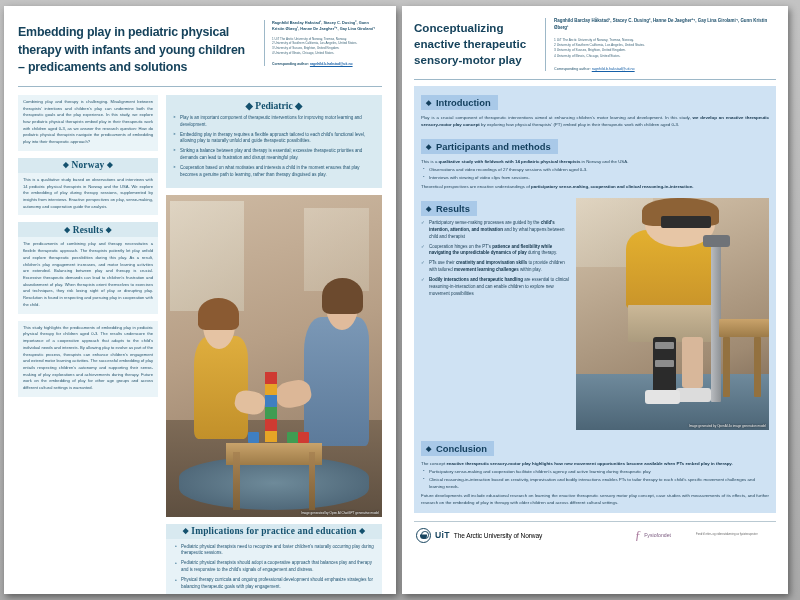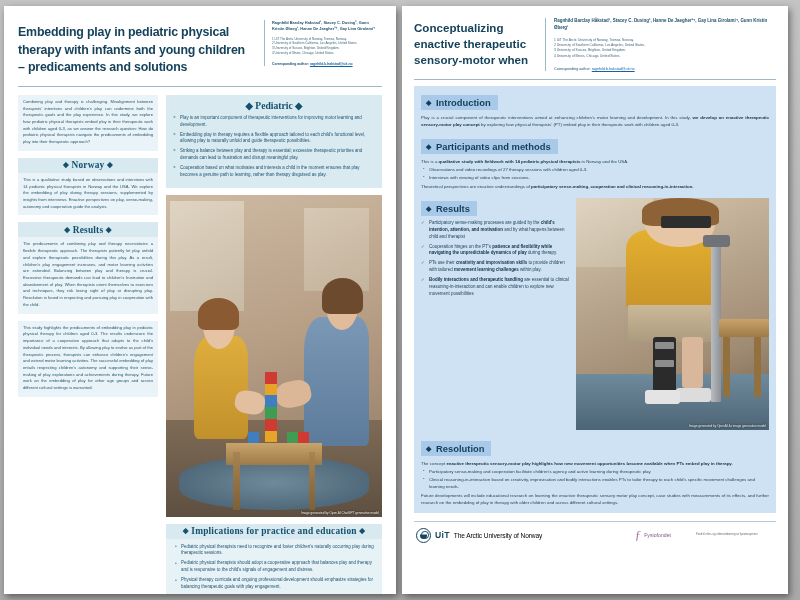--- a/index.html
+++ b/index.html
@@ -328,21 +328,21 @@
           </div>
         </div>
       </div>
     </div>
 
   </div>
 
   <div class="poster poster-b">
 
     <div class="b-head">
-      <div class="b-title">Conceptualizing enactive therapeutic sensory-motor when</div>
+      <div class="b-title">Conceptualizing enactive therapeutic sensory-motor play</div>
       <div class="b-auth">
         <div class="b-names">Ragnhild Barclay Håkstad¹, Stacey C. Dusing², Hanne De Jaegher³⁴, Gay Lina Girolami⁴, Gunn Kristin Øberg¹</div>
         <div class="b-affil" style="white-space:pre-line">1 UiT The Arctic University of Norway, Tromsø, Norway.
 2 University of Southern California, Los Angeles, United States.
 3 University of Sussex, Brighton, United Kingdom.
 4 University of Illinois, Chicago, United States.</div>
         <div class="b-corr">
           <span>Corresponding author:</span>
           <span class="mail">ragnhild.b.hakstad@uit.no</span>
         </div>
@@ -433,21 +433,21 @@
             </div>
             <div class="cap">Image generated by OpenAI 4o image generation model</div>
           </div>
         </div>
       </div>
 
       
       <div class="b-sec">
         <div class="b-hdr">
           <span class="dia">◆</span>
-          <span>Resolution</span>
+          <span>Conclusion</span>
         </div>
         <div class="b-text" style="text-align:left">
           <span>The concept </span><b>enactive therapeutic sensory-motor play</b><b> highlights how new movement opportunities become available when PTs embed play in therapy.</b>
         </div>
         <ul class="b-list">
           <li>Participatory sense-making and cooperation facilitate children's agency and active learning during therapeutic play</li>
           <li>Clinical reasoning-in-interaction based on creativity, improvisation and bodily interactions enables PTs to tailor therapy to each child's specific movement challenges and learning needs.</li>
         </ul>
         <div class="b-text">Future developments will include educational research on learning the enactive therapeutic sensory motor play concept, case studies with measurements of its effects, and further research on the embedding of play in therapy with older children and across different cultural settings.</div>
       </div>

